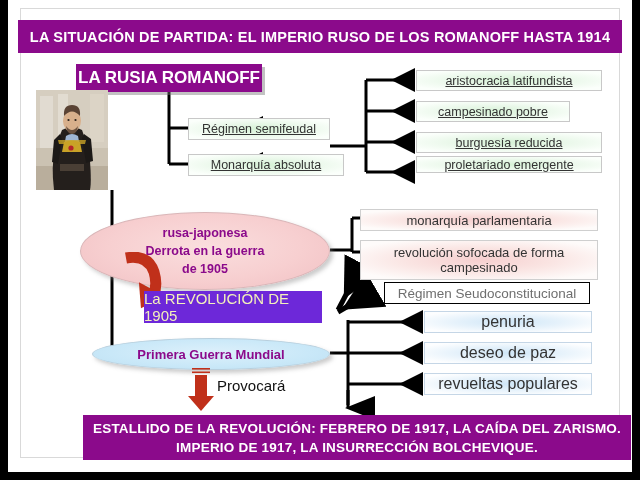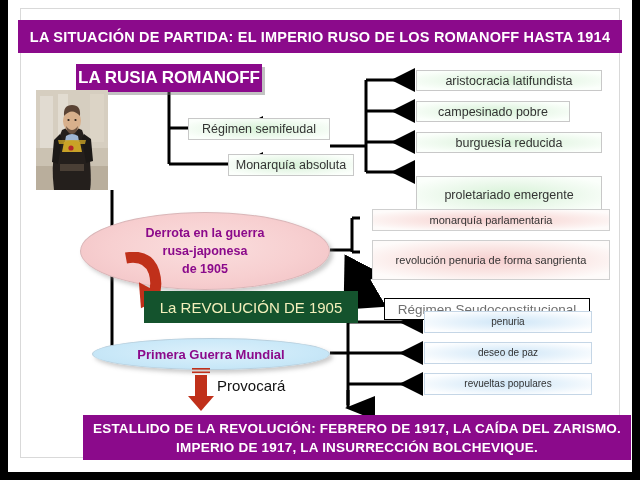--- a/index.html
+++ b/index.html
@@ -19,46 +19,46 @@
                  background:#8B0A8B;color:#fff;font-weight:bold;font-size:17px;
                  display:flex;align-items:center;justify-content:center;
                  box-shadow:3px 3px 0 rgba(120,120,120,.45);}
 
   #portrait{position:absolute;left:28px;top:90px;width:72px;height:100px;overflow:hidden;}
   #portrait svg{display:block;}
 
   .gbox{position:absolute;box-sizing:border-box;border:1px solid #c8c8c8;
         background:radial-gradient(ellipse at 50% 50%, #d6f2d6 0%, #eaf8ea 45%, #fbfffb 85%);
         color:#333;font-size:12.5px;display:flex;align-items:center;justify-content:center;
-        text-align:center;line-height:14px;}
+        text-align:center;line-height:14px;text-decoration:underline;}
   .pbox{position:absolute;box-sizing:border-box;border:1px solid #cfcfcf;
         background:radial-gradient(ellipse at 50% 50%, #f6cfcf 0%, #fae5e3 45%, #fefbfa 85%);
-        color:#333;font-size:11px;display:flex;align-items:center;justify-content:center;
-        text-align:center;line-height:15px;margin-left:12px;}
+        color:#333;font-size:13px;display:flex;align-items:center;justify-content:center;
+        text-align:center;line-height:15px;}
   .bbox{position:absolute;box-sizing:border-box;border:1px solid #c5d6e6;
         background:radial-gradient(ellipse at 50% 50%, #cfe6f7 0%, #e6f2fb 45%, #fdfeff 85%);
-        color:#333;font-size:10px;display:flex;align-items:center;justify-content:center;
+        color:#333;font-size:16px;display:flex;align-items:center;justify-content:center;
         text-align:left;line-height:14px;}
   .wbox{position:absolute;box-sizing:border-box;border:1.5px solid #000;background:#fff;
         color:#6f6f6f;font-size:13.5px;display:flex;align-items:center;justify-content:center;
-        text-align:center;margin-top:16px;}
+        text-align:center;}
 
   .ellipse{position:absolute;display:flex;align-items:center;justify-content:center;
            text-align:center;font-weight:bold;}
   #ell-derrota{left:72px;top:212px;width:248px;height:76px;border-radius:50%;
                background:radial-gradient(ellipse at 50% 45%, #fadede 0%, #f7cfd0 55%, #f0bfc2 100%);
                border:1px solid #d9b6b8;color:#8B0A8B;font-size:12.5px;line-height:18px;
                box-shadow:3px 3px 4px rgba(140,140,140,.45);}
   #ell-pgm{left:84px;top:338px;width:236px;height:30px;border-radius:50%;
            background:radial-gradient(ellipse at 50% 45%, #ddf0fb 0%, #c9e8f8 60%, #bcdff2 100%);
            border:1px solid #b8cfdd;color:#8B0A8B;font-size:13px;
            box-shadow:3px 3px 4px rgba(140,140,140,.45);}
 
-  #rev1905{position:absolute;left:136px;top:291px;width:214px;height:32px;
-           background:#14532d;color:#f3f0bb;font-size:15px;font-weight:normal;
+  #rev1905{position:absolute;left:136px;top:291px;width:178px;height:32px;
+           background:#6d28d9;color:#f3f0bb;font-size:15px;font-weight:normal;
            display:flex;align-items:center;justify-content:center;}
 
   #provocara{position:absolute;left:209px;top:377px;font-size:15px;color:#111;font-weight:normal;}
 
   svg.wires{position:absolute;left:0;top:0;width:624px;height:472px;pointer-events:none;}
 </style>
 </head>
 <body>
 
 <div id="slide">
@@ -143,44 +143,44 @@
       <path d="M28 26 q8 -9 16 0 q1 -11 -8 -11 q-9 0 -8 11z" fill="#5a4334"></path>
       <path d="M30 36 q6 8 12 0 q-1 8 -6 8 q-5 0 -6 -8z" fill="#6b5240"></path>
       <circle cx="32.5" cy="30" r="1.1" fill="#2b211a"></circle>
       <circle cx="39.5" cy="30" r="1.1" fill="#2b211a"></circle>
       <path d="M22 50 l28 0 -1 4 -26 0z" fill="#c9a227" opacity=".8"></path>
       <circle cx="35" cy="58" r="2.6" fill="#b4252a"></circle>
     </svg>
   </div>
 
   <div class="gbox" style="left:180px;top:118px;width:142px;height:22px;">Régimen semifeudal</div>
-  <div class="gbox" style="left:180px;top:154px;width:126px;height:22px;margin-left:40px;">Monarquía absoluta</div>
+  <div class="gbox" style="left:180px;top:154px;width:156px;height:22px;">Monarquía absoluta</div>
 
   <div class="gbox" style="left:408px;top:70px;width:186px;height:21px;">aristocracia latifundista</div>
   <div class="gbox" style="left:408px;top:101px;width:154px;height:21px;">campesinado pobre</div>
   <div class="gbox" style="left:408px;top:132px;width:186px;height:21px;">burguesía reducida</div>
-  <div class="gbox" style="left:408px;top:176px;width:186px;height:38px;">proletariado emergente</div>
+  <div class="gbox" style="left:408px;top:156px;width:186px;height:17px;">proletariado emergente</div>
 
   <div id="ell-derrota" class="ellipse">
     <div>
+      <div>rusa-japonesa</div>
       <div>Derrota en la guerra</div>
-      <div>rusa-japonesa</div>
       <div>de 1905</div>
     </div>
   </div>
 
   <svg style="position:absolute;left:110px;top:252px;width:80px;height:72px;" viewBox="0 0 80 72">
     <path d="M8 6 q22 -4 28 14 q6 20 -8 34" stroke="#c0301a" stroke-width="11" fill="none" stroke-linecap="butt"></path>
     <path d="M14 36 L44 36 L28 58 z" fill="#c0301a" transform="rotate(28 29 47)"></path>
   </svg>
 
   <div id="rev1905">La REVOLUCIÓN DE 1905</div>
 
   <div class="pbox" style="left:352px;top:209px;width:238px;height:22px;">monarquía parlamentaria</div>
-  <div class="pbox" style="left:352px;top:240px;width:238px;height:40px;">revolución penuria de forma sangrienta</div>
+  <div class="pbox" style="left:352px;top:240px;width:238px;height:40px;">revolución sofocada de forma campesinado</div>
   <div class="wbox" style="left:376px;top:282px;width:206px;height:22px;">Régimen Seudoconstitucional</div>
 
   <div id="ell-pgm" class="ellipse">Primera Guerra Mundial</div>
 
   <div class="bbox" style="left:416px;top:311px;width:168px;height:22px;">penuria</div>
   <div class="bbox" style="left:416px;top:342px;width:168px;height:22px;">deseo de paz</div>
   <div class="bbox" style="left:416px;top:373px;width:168px;height:22px;">revueltas populares</div>
 
   <svg style="position:absolute;left:178px;top:368px;width:30px;height:44px;" viewBox="0 0 30 44">
     <rect x="6" y="0" width="18" height="1.6" fill="#c0301a"></rect>

